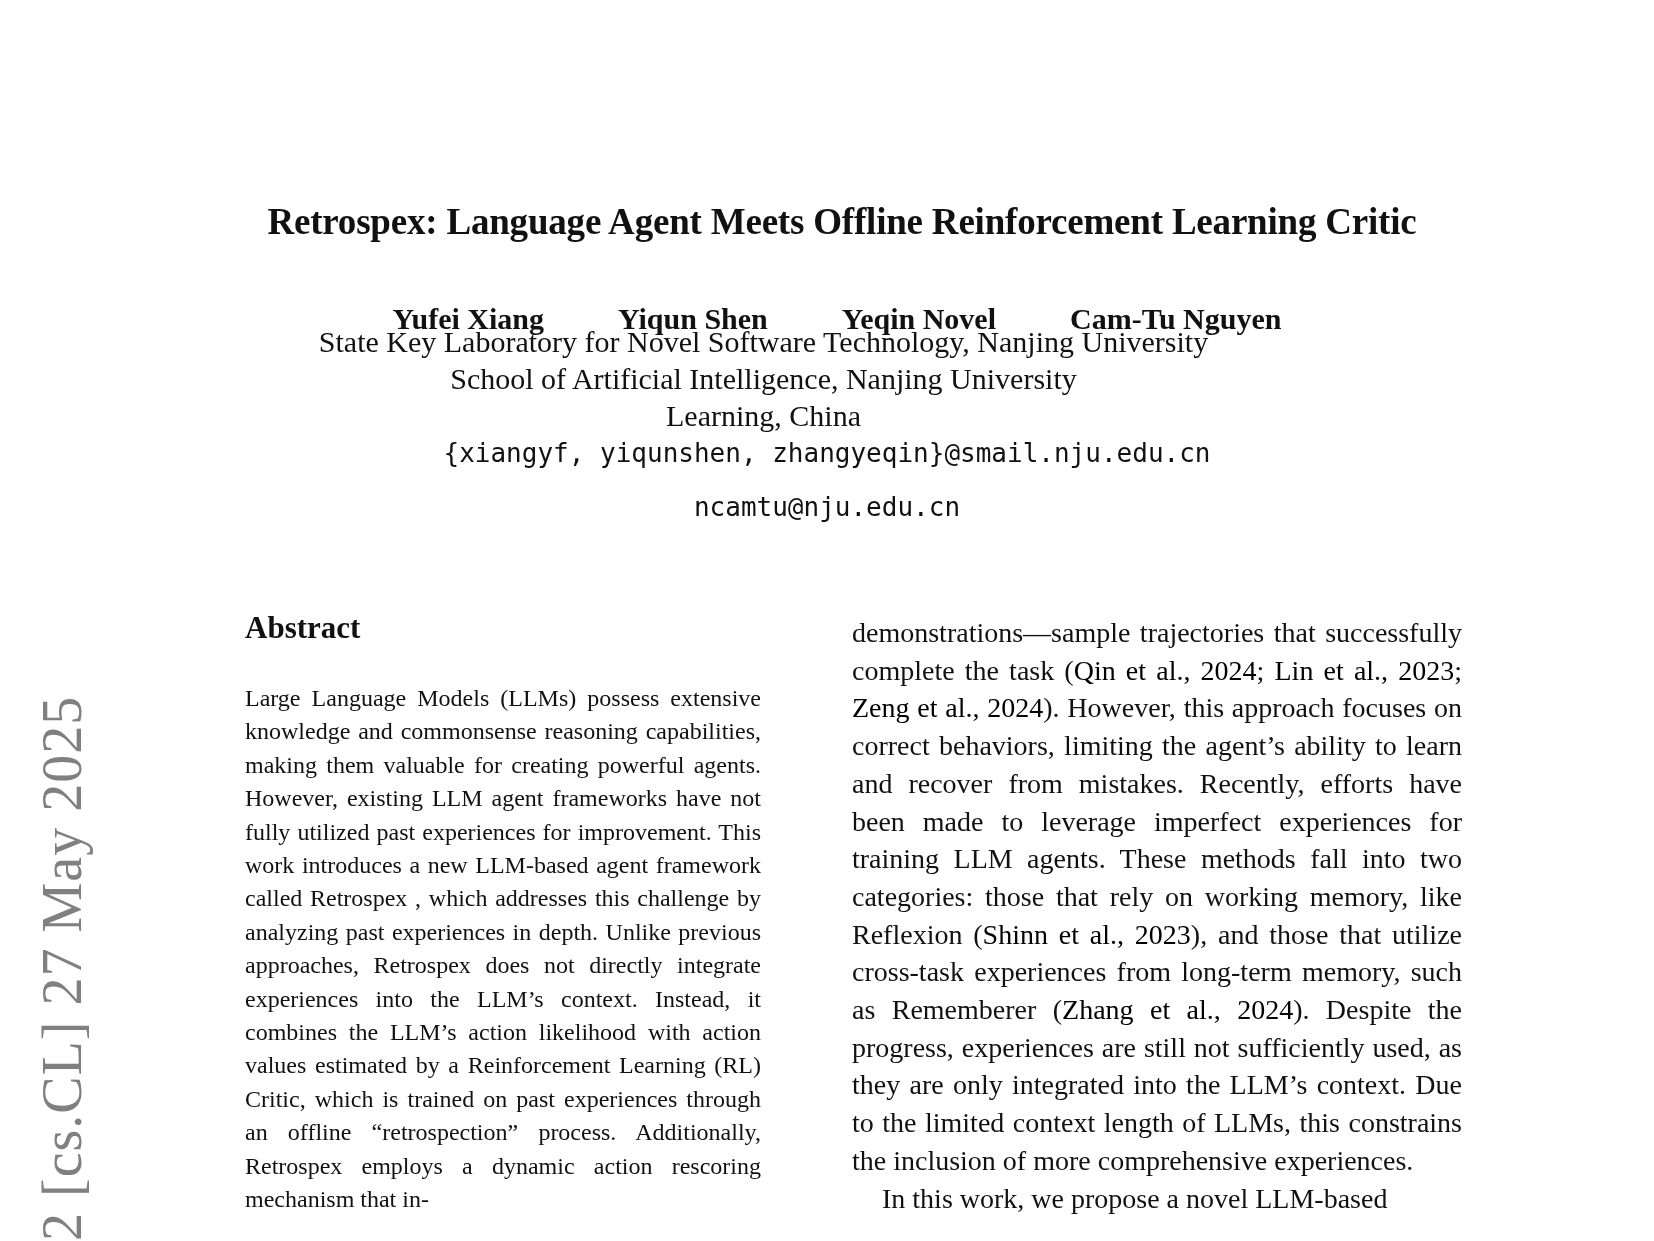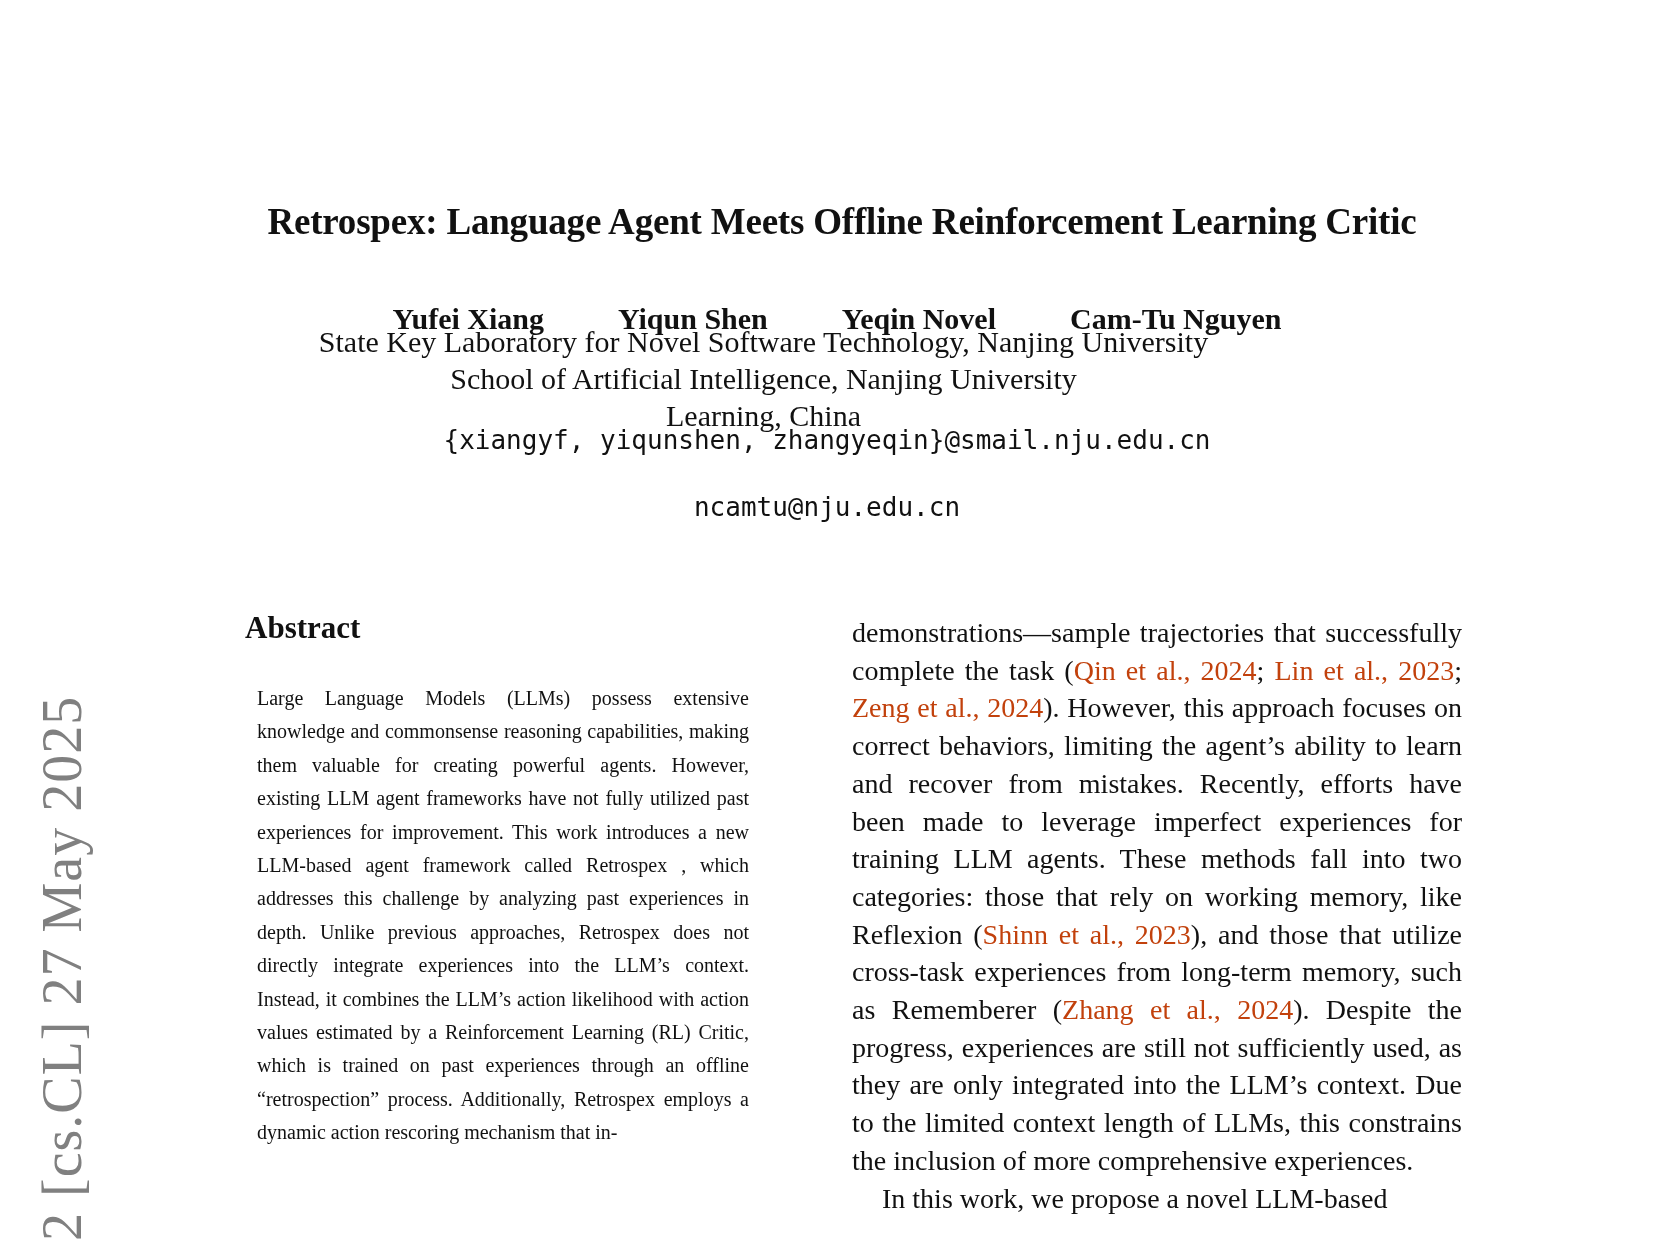--- a/index.html
+++ b/index.html
@@ -30,28 +30,28 @@
     transform-origin: 0 0; transform: rotate(-90deg);
     white-space: nowrap; color: #808080; font-size: 56px; letter-spacing: 1px;
   }
   .col-left {
     position: absolute; left: 245px; top: 610px; width: 516px;
   }
   .abstract-heading {
     text-align: left; font-weight: bold; font-size: 31px; margin: 0 0 36px 0;
   }
   .abstract-text {
-    font-size: 20px; line-height: 33.4px; text-align: justify; margin: 12px;
+    font-size: 24px; line-height: 33.4px; text-align: justify; margin: 0;
   }
   .col-right {
     position: absolute; left: 852px; top: 614px; width: 610px;
     font-size: 28px; line-height: 37.7px; text-align: justify;
   }
   .col-right p { margin: 0; }
-  .cite { color: #c2410c; }
+  .cite { color: #000000; }
   .indent { text-indent: 30px; }
 </style>
 </head>
 <body>
 
 <div>
 
   <div class="arxiv-stamp">2 [cs.CL] 27 May 2025</div>
 
   <h1 class="title" style="margin:0;">Retrospex: Language Agent Meets Offline Reinforcement Learning Critic</h1>
@@ -59,21 +59,21 @@
   <div class="authors">
     <span>Yufei Xiang</span>
     <span>Yiqun Shen</span>
     <span>Yeqin Novel</span>
     <span>Cam-Tu Nguyen</span>
   </div>
 
   <div class="affil" style="top:325px;">State Key Laboratory for Novel Software Technology, Nanjing University</div>
   <div class="affil" style="top:362px;">School of Artificial Intelligence, Nanjing University</div>
   <div class="affil" style="top:399px;">Learning, China</div>
-  <div class="email" style="top:425px;">{xiangyf, yiqunshen, zhangyeqin}@smail.nju.edu.cn</div>
+  <div class="email" style="top:438px;">{xiangyf, yiqunshen, zhangyeqin}@smail.nju.edu.cn</div>
   <div class="email" style="top:492px;">ncamtu@nju.edu.cn</div>
 
   <div class="col-left">
     <h2 class="abstract-heading">Abstract</h2>
     <p class="abstract-text">Large Language Models (LLMs) possess extensive knowledge and commonsense reasoning capabilities, making them valuable for creating powerful agents. However, existing LLM agent frameworks have not fully utilized past experiences for improvement. This work introduces a new LLM-based agent framework called Retrospex , which addresses this challenge by analyzing past experiences in depth. Unlike previous approaches, Retrospex does not directly integrate experiences into the LLM’s context. Instead, it combines the LLM’s action likelihood with action values estimated by a Reinforcement Learning (RL) Critic, which is trained on past experiences through an offline “retrospection” process. Additionally, Retrospex employs a dynamic action rescoring mechanism that in-</p>
   </div>
 
   <div class="col-right">
     <p><span>demonstrations—sample trajectories that successfully complete the task (</span><a class="cite">Qin et al., 2024</a><span>; </span><a class="cite">Lin et al., 2023</a><span>; </span><a class="cite">Zeng et al., 2024</a><span>). However, this approach focuses on correct behaviors, limiting the agent’s ability to learn and recover from mistakes. Recently, efforts have been made to leverage imperfect experiences for training LLM agents. These methods fall into two categories: those that rely on working memory, like Reflexion (</span><a class="cite">Shinn et al., 2023</a><span>), and those that utilize cross-task experiences from long-term memory, such as Rememberer (</span><a class="cite">Zhang et al., 2024</a><span>). Despite the progress, experiences are still not sufficiently used, as they are only integrated into the LLM’s context. Due to the limited context length of LLMs, this constrains the inclusion of more comprehensive experiences.</span></p>
     <p class="indent">In this work, we propose a novel LLM-based</p>

